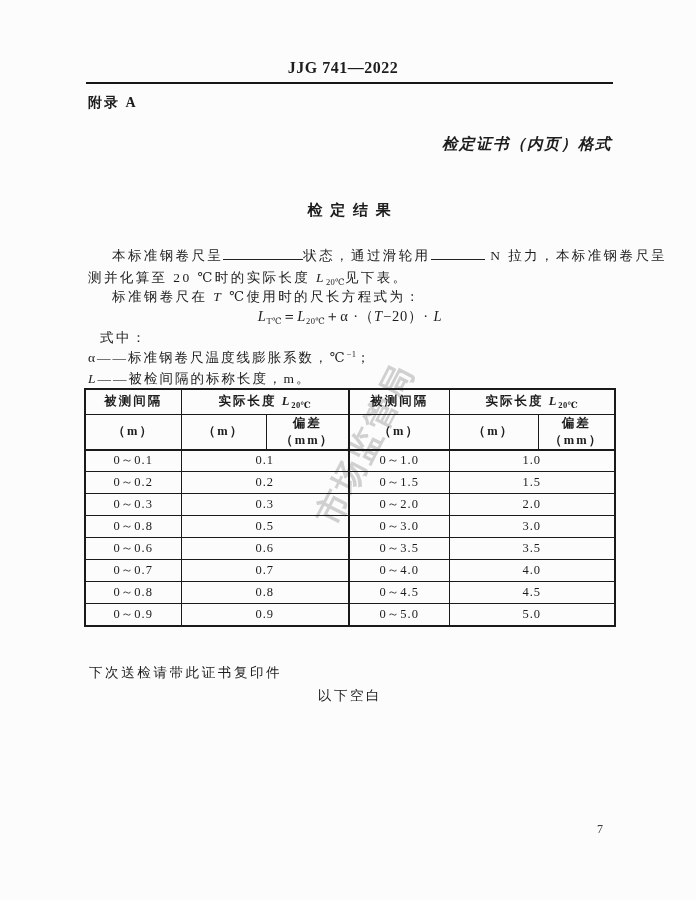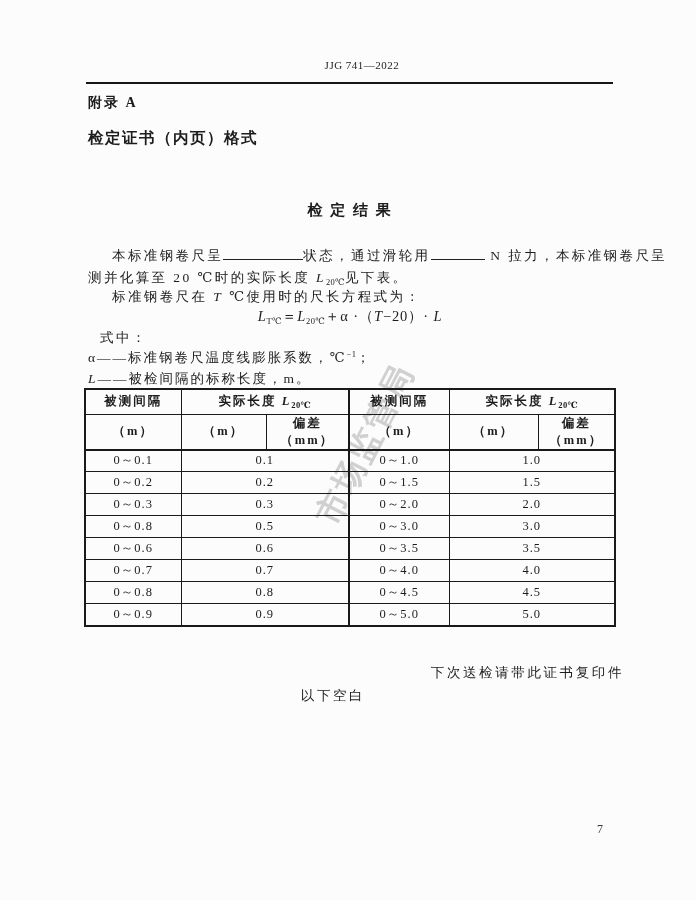--- a/index.html
+++ b/index.html
@@ -4,26 +4,26 @@
 <style>
   * { margin:0; padding:0; box-sizing:border-box; }
   html,body { background:#e8e8e8; }
   .page {
     position:relative; width:696px; height:900px; margin:0 auto;
     background:#fcfcfc; overflow:hidden;
     font-family:"Liberation Serif","DejaVu Serif",serif;
     color:#1d1d1d;
   }
   .abs { position:absolute; }
-  .hdr-code { top:59px; left:100px; width:524px; text-align:center;
-    font-weight:normal; font-size:11px; letter-spacing:0.5px; }
+  .hdr-code { top:59px; left:81px; width:524px; text-align:center;
+    font-weight:bold; font-size:16px; letter-spacing:0.5px; }
   .hdr-rule { top:82px; left:86px; width:527px; height:2px; background:#161616; }
   .appendix { top:94px; left:88px; font-weight:bold; font-size:14px; letter-spacing:2px; }
-  .doc-title { top:128px; left:88px; width:524px; text-align:left;
-    font-weight:bold; font-size:15.5px; letter-spacing:1.5px; }
+  .doc-title { top:134px; left:88px; width:524px; text-align:right;
+    font-weight:bold; font-size:15.5px; letter-spacing:1.5px;font-style:italic; }
   .result-title { top:201px; left:88px; width:524px; text-align:center;
     font-weight:bold; font-size:15px; letter-spacing:2px; }
 
   .para { top:245px; left:88px; width:527px; font-size:13.5px;
     letter-spacing:2.4px; line-height:22px; }
   .pindent { text-indent:24px; }
   .pline { white-space:nowrap; }
   .blank { display:inline-block; border-bottom:1.3px solid #222; height:14px;
     vertical-align:baseline; }
   .w1 { width:80px; } .w2 { width:54px; }
@@ -45,23 +45,23 @@
   .res-table td { border:1px solid #1a1a1a; text-align:center; padding:0;
     letter-spacing:1px; background:transparent; }
   .res-table { border:2px solid #1a1a1a; }
   .res-table thead td { font-weight:bold; letter-spacing:2px; }
   .res-table tr.h1 td { height:25px; }
   .res-table tr.h2 td { height:25px; border-bottom:2px solid #1a1a1a; }
   .res-table tbody td { height:22px; }
   .res-table td.mid { border-left:2.5px solid #1a1a1a; }
   .res-table thead i { font-style:italic; font-weight:bold; }
 
-  .footer-note  { top:664px; left:100px; width:524px; text-align:right;
+  .footer-note  { top:664px; left:89px; width:524px; text-align:left;
     font-size:13.5px; letter-spacing:2.6px; }
-  .footer-blank { top:687px; left:71px; width:524px; text-align:center;
+  .footer-blank { top:687px; left:88px; width:524px; text-align:center;
     font-size:13.5px; letter-spacing:2.6px; }
   .pagenum { top:822px; left:590px; width:20px; text-align:center; font-size:12px; color:#3a3a3a; }
 
   .watermark { top:500px; left:326px; transform:rotate(-63deg);
     transform-origin:left center; font-size:33px; letter-spacing:2px;
     color:rgba(148,148,148,0.42); font-weight:bold; white-space:nowrap; z-index:1; }
 </style>
 </head>
 <body>
 

